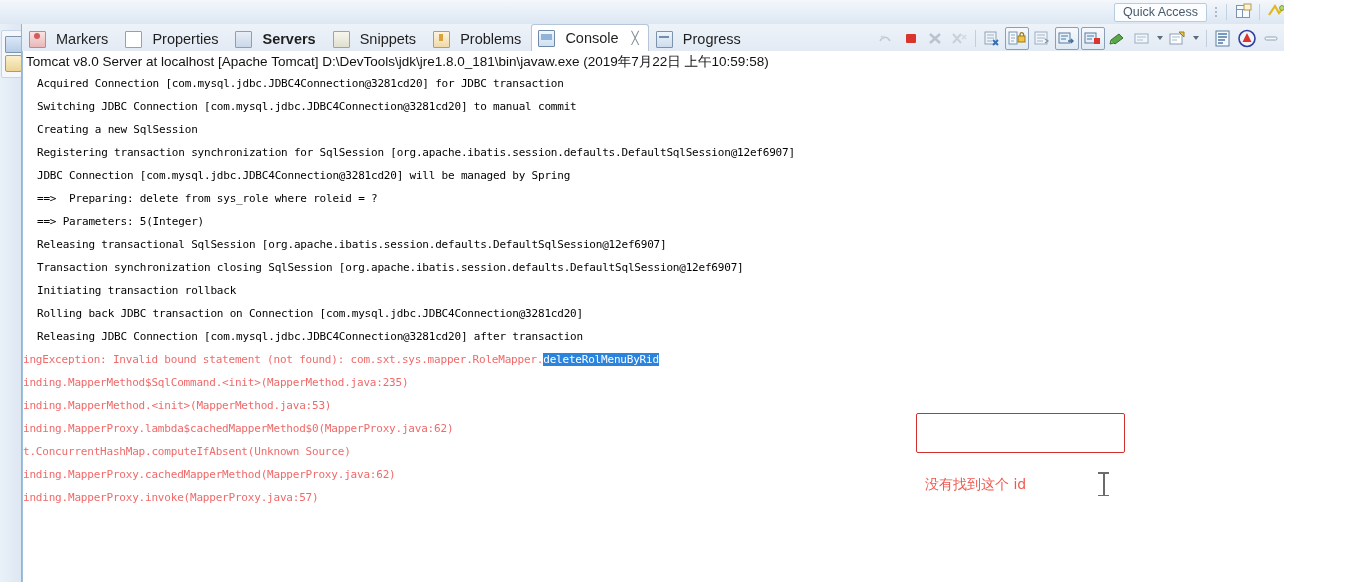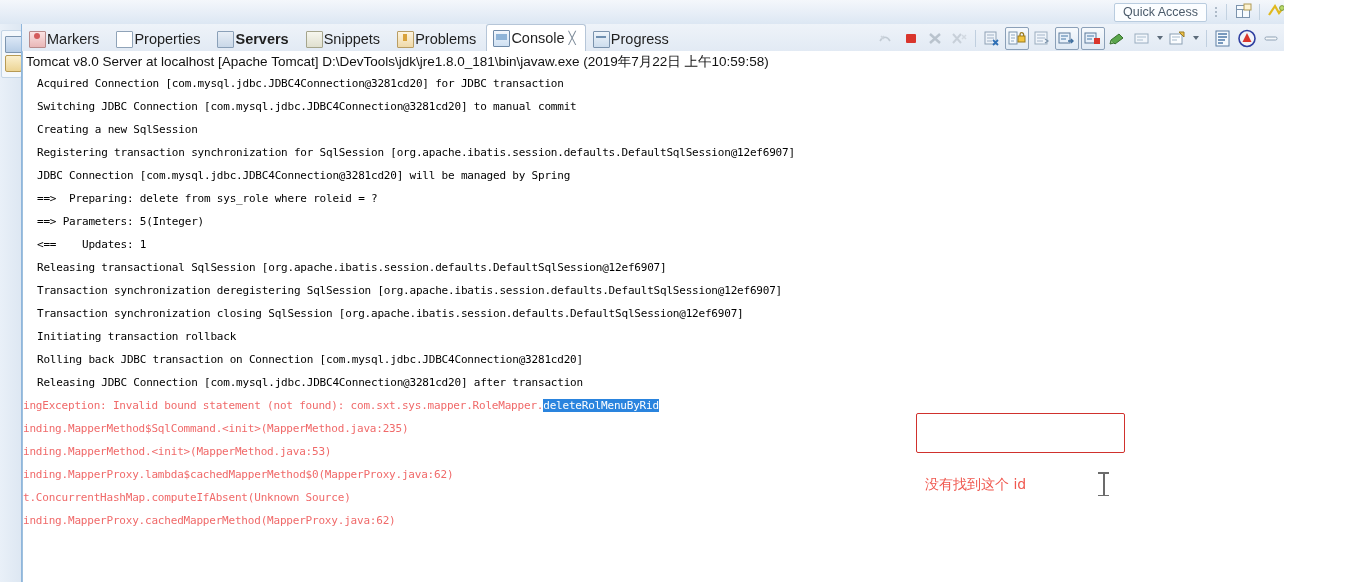--- a/index.html
+++ b/index.html
@@ -29,21 +29,21 @@
   .qa-ic{width:20px;height:18px;position:relative;margin:0 1px;}
 
   
   .tabstrip{
     position:absolute;left:22px;top:24px;width:1331px;height:27px;
     background:linear-gradient(to bottom,#eef3f9 0%,#e2eaf4 100%);
     display:flex;align-items:flex-end;
     border-bottom:1px solid #b6c6d8;
   }
   .tab{
-    display:flex;align-items:center;height:24px;padding:0 9px 0 6px;gap:1px;
+    display:flex;align-items:center;height:24px;padding:0 9px 0 6px;gap:10px;
     font-size:14.5px;color:#1f1f1f;white-space:nowrap;cursor:default;
     border:1px solid transparent;border-bottom:none;
   }
   .tab.bold{font-weight:bold;margin-top:32px;}
   .tab.active{
     background:#ffffff;border-color:#b6c6d8;border-top-left-radius:3px;border-top-right-radius:3px;
     height:26px;
   }
   .tab .closex{font-size:12px;color:#7e8c9a;margin-left:3px;}
   .ticon{width:15px;height:15px;position:relative;flex:0 0 15px;}
@@ -326,33 +326,32 @@
   </div>
 
   <div class="console" id="console-output">
       <div class="cline">Acquired Connection [com.mysql.jdbc.JDBC4Connection@3281cd20] for JDBC transaction</div>
       <div class="cline">Switching JDBC Connection [com.mysql.jdbc.JDBC4Connection@3281cd20] to manual commit</div>
       <div class="cline">Creating a new SqlSession</div>
       <div class="cline">Registering transaction synchronization for SqlSession [org.apache.ibatis.session.defaults.DefaultSqlSession@12ef6907]</div>
       <div class="cline">JDBC Connection [com.mysql.jdbc.JDBC4Connection@3281cd20] will be managed by Spring</div>
       <div class="cline">==&gt;  Preparing: delete from sys_role where roleid = ?</div>
       <div class="cline">==&gt; Parameters: 5(Integer)</div>
-      <div class="cline">&lt;==    Updates: 1</div>
       <div class="cline">Releasing transactional SqlSession [org.apache.ibatis.session.defaults.DefaultSqlSession@12ef6907]</div>
-      <div class="cline">Transaction synchronization deregistering SqlSession [org.apache.ibatis.session.defaults.DefaultSqlSession@12ef6907]</div>
       <div class="cline">Transaction synchronization closing SqlSession [org.apache.ibatis.session.defaults.DefaultSqlSession@12ef6907]</div>
       <div class="cline">Initiating transaction rollback</div>
       <div class="cline">Rolling back JDBC transaction on Connection [com.mysql.jdbc.JDBC4Connection@3281cd20]</div>
       <div class="cline">Releasing JDBC Connection [com.mysql.jdbc.JDBC4Connection@3281cd20] after transaction</div>
       <div class="cline err"><span>ingException: Invalid bound statement (not found): com.sxt.sys.mapper.RoleMapper.</span><span class="sel">deleteRolMenuByRid</span></div>
       <div class="cline err">inding.MapperMethod$SqlCommand.&lt;init&gt;(MapperMethod.java:235)</div>
       <div class="cline err">inding.MapperMethod.&lt;init&gt;(MapperMethod.java:53)</div>
       <div class="cline err">inding.MapperProxy.lambda$cachedMapperMethod$0(MapperProxy.java:62)</div>
       <div class="cline err">t.ConcurrentHashMap.computeIfAbsent(Unknown Source)</div>
       <div class="cline err">inding.MapperProxy.cachedMapperMethod(MapperProxy.java:62)</div>
+      <div class="cline err">inding.MapperProxy.invoke(MapperProxy.java:57)</div>
     </div>
 
   <div class="annot-box"></div>
   <div class="annot-note">没有找到这个 id</div>
   <div class="ibeam">
       <i></i>
     </div>
 
 </div>
 

